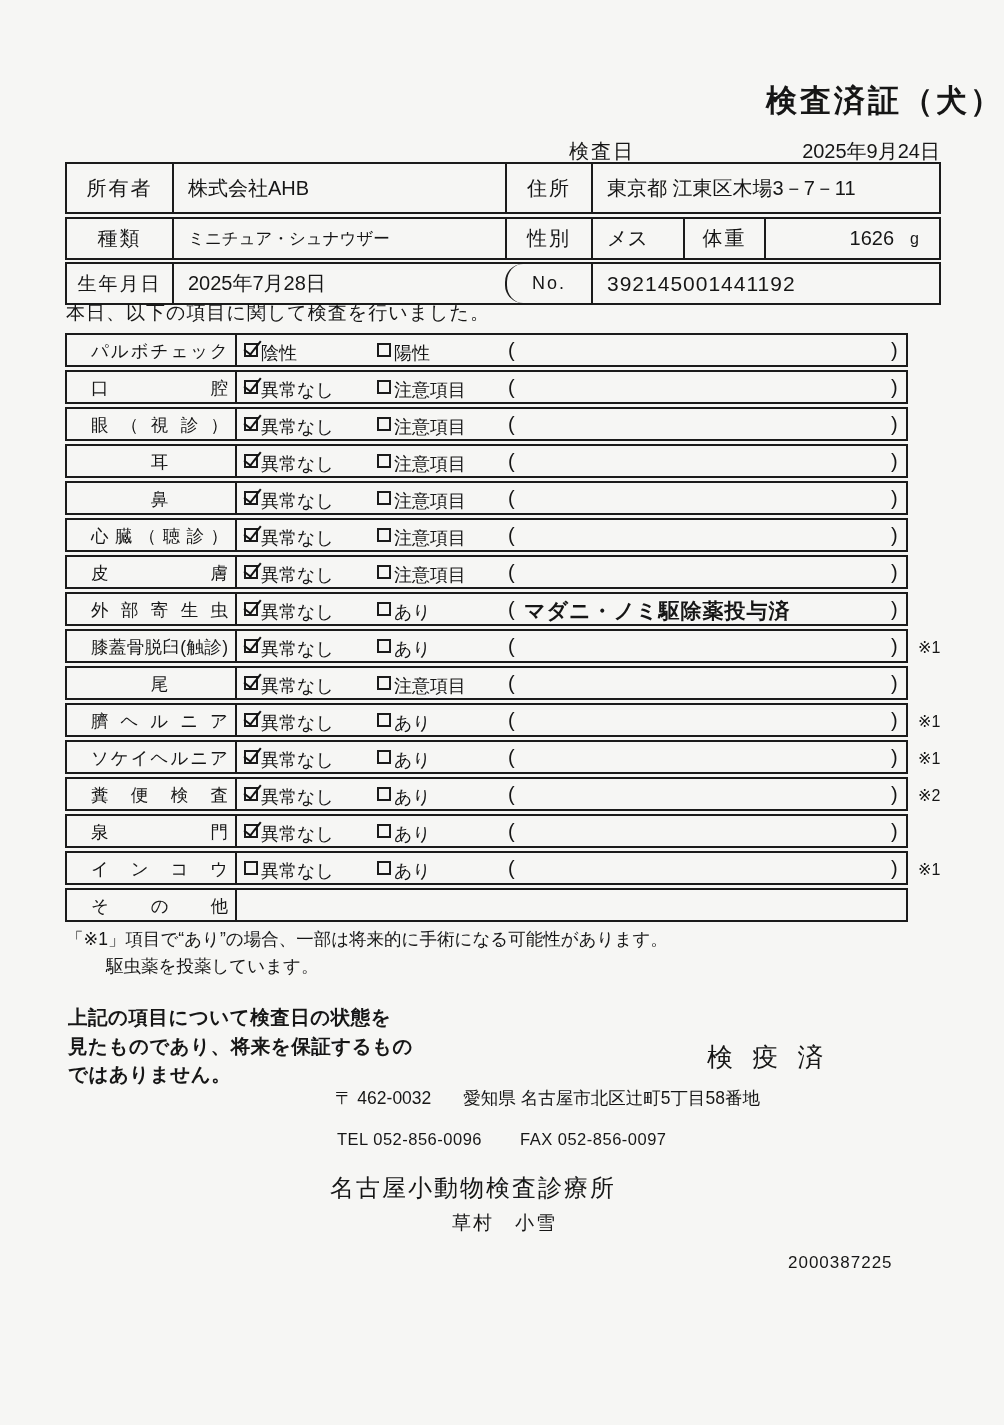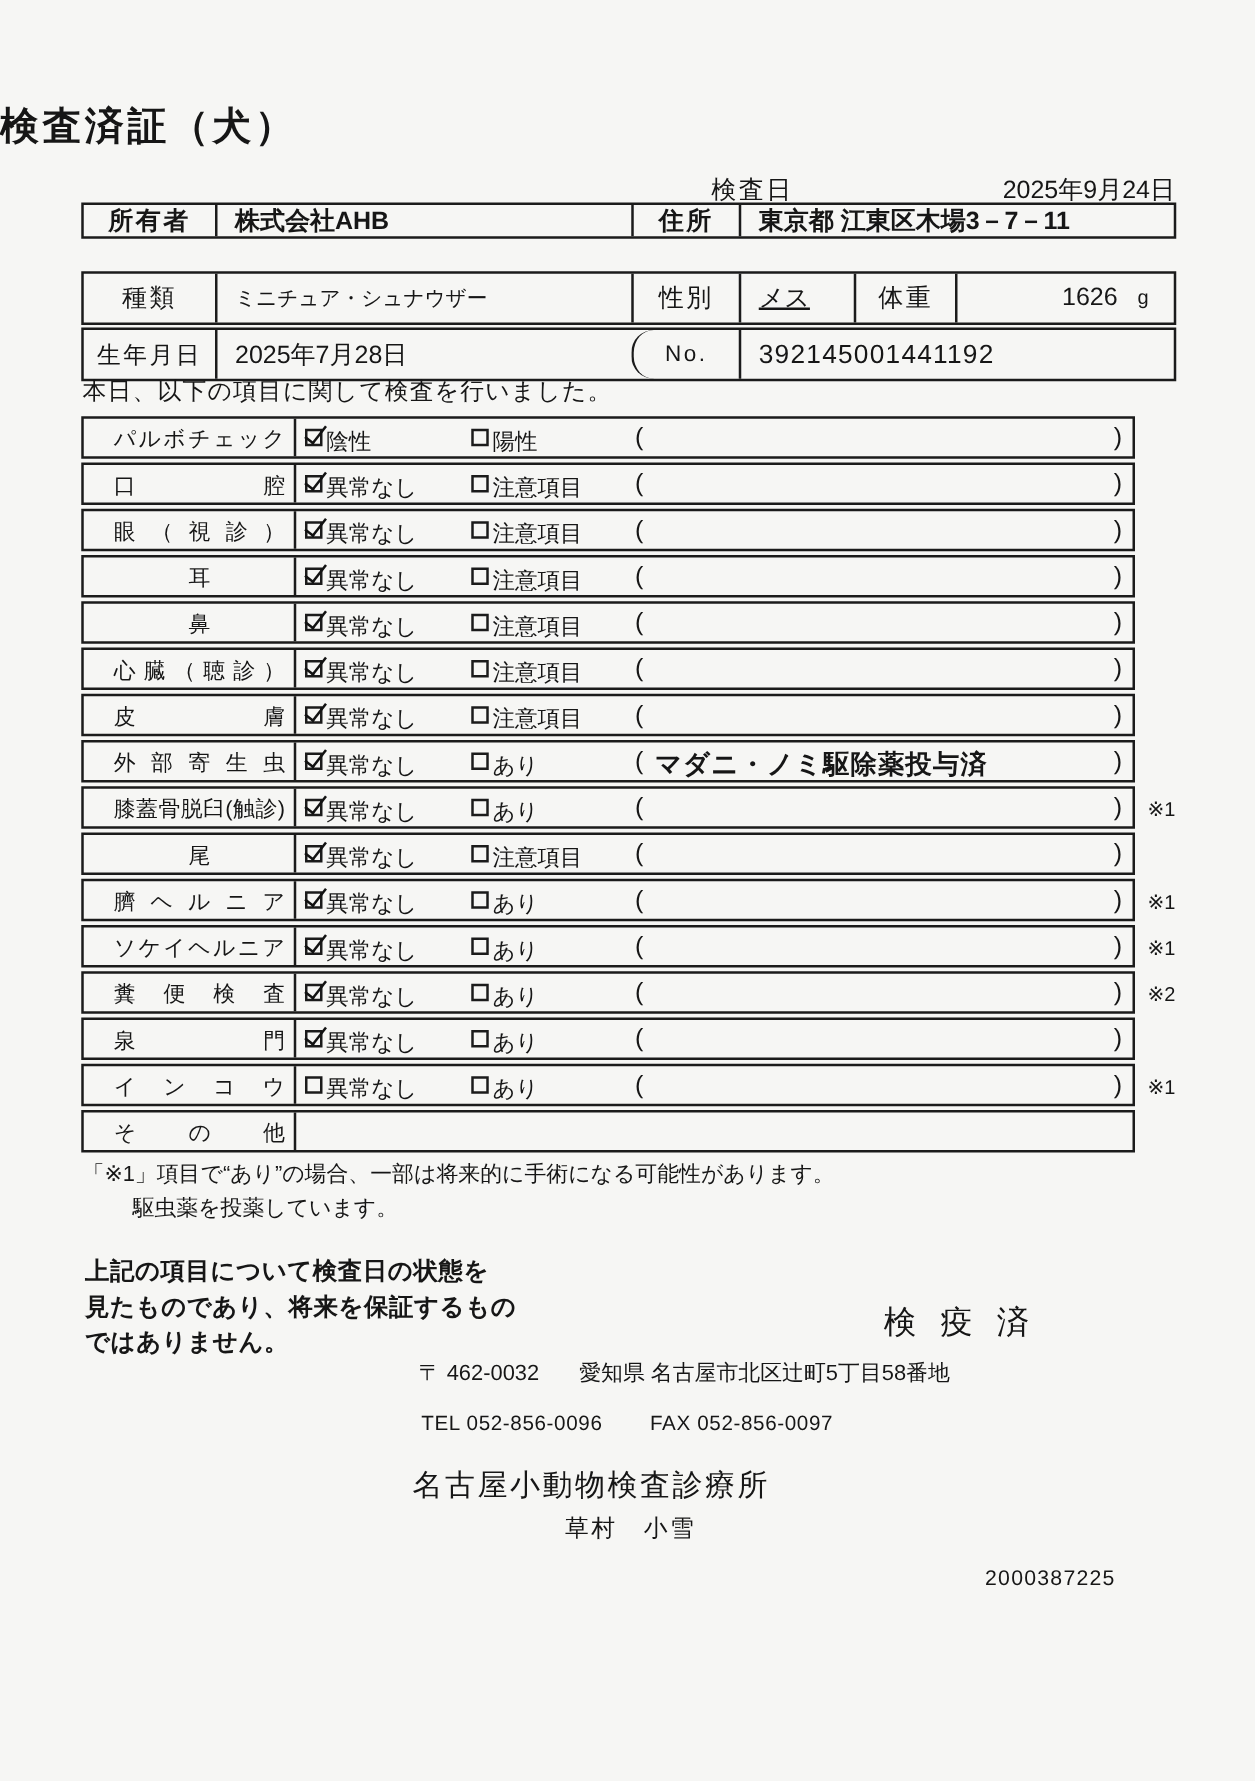--- a/index.html
+++ b/index.html
@@ -6,41 +6,41 @@
   body{
     width:1004px;height:1425px;
     background:#f6f6f4;
     font-family:"Liberation Sans","DejaVu Sans",sans-serif;
     color:#161616;
     position:relative;
     overflow:hidden;
   }
   .page-title{
     position:absolute;top:80px;left:0;width:100%;
-    text-align:left;font-size:31px;font-weight:bold;letter-spacing:3px;
+    text-align:right;font-size:31px;font-weight:bold;letter-spacing:3px;
   }
   .exam-date-label{position:absolute;top:138px;left:569px;font-size:20px;letter-spacing:2px;}
   .exam-date-value{position:absolute;top:138px;left:640px;width:300px;text-align:right;font-size:20px;}
 
   .box{
     position:absolute;border:2px solid #1b1b1b;box-sizing:border-box;
     display:flex;align-items:stretch;background:transparent;
   }
   .cell{
     display:flex;align-items:center;box-sizing:border-box;
     padding:0 14px;font-size:20px;white-space:nowrap;overflow:hidden;
   }
   .cell.lbl{justify-content:center;letter-spacing:2px;padding:0 4px;}
   .cell + .cell{border-left:2px solid #1b1b1b;}
 
   
   .w-owner-lbl{width:105px;} .w-owner-val{width:333px;}
   .w-addr-lbl{width:86px;}  .w-addr-val{flex:1;}
   .w-breed-lbl{width:105px;} .w-breed-val{width:333px;font-size:16.5px;}
-  .w-sex-lbl{width:86px;} .w-sex-val{width:92px;text-decoration:underline;}
+  .w-sex-lbl{width:86px;} .w-sex-val{width:92px;}
   .w-wt-lbl{width:81px;letter-spacing:1px;} .w-wt-val{flex:1;justify-content:flex-end;padding-right:20px;gap:16px;}
   .wt-unit{font-size:16px;}
   .w-birth-lbl{width:105px;font-size:19px;letter-spacing:0;}
   .w-birth-val{width:333px;}
   .w-no-lbl{width:86px;font-size:18px;letter-spacing:0;border-radius:18px;}
   .w-no-val{flex:1;font-size:21px;letter-spacing:1px;}
 
   .statement{position:absolute;top:300px;left:66px;font-size:19px;letter-spacing:1px;}
 
   
@@ -103,21 +103,21 @@
   .serial{position:absolute;top:1253px;left:788px;font-size:17px;letter-spacing:1px;}
 </style>
 </head>
 <body>
 
 <div class="page-title">検査済証（犬）</div>
 
 <span class="exam-date-label">検査日</span>
 <span class="exam-date-value">2025年9月24日</span>
 
-<div class="box" style="top:162px;left:65px;width:876px;height:29px;font-weight:bold;">
+<div class="box" style="top:162px;left:65px;width:876px;height:52px;">
   <div class="cell lbl w-owner-lbl">所有者</div>
   <div class="cell w-owner-val">株式会社AHB</div>
   <div class="cell lbl w-addr-lbl">住所</div>
   <div class="cell w-addr-val">東京都 江東区木場3－7－11</div>
 </div>
 
 <div class="box" style="top:217px;left:65px;width:876px;height:43px;">
   <div class="cell lbl w-breed-lbl">種類</div>
   <div class="cell w-breed-val">ミニチュア・シュナウザー</div>
   <div class="cell lbl w-sex-lbl">性別</div>

